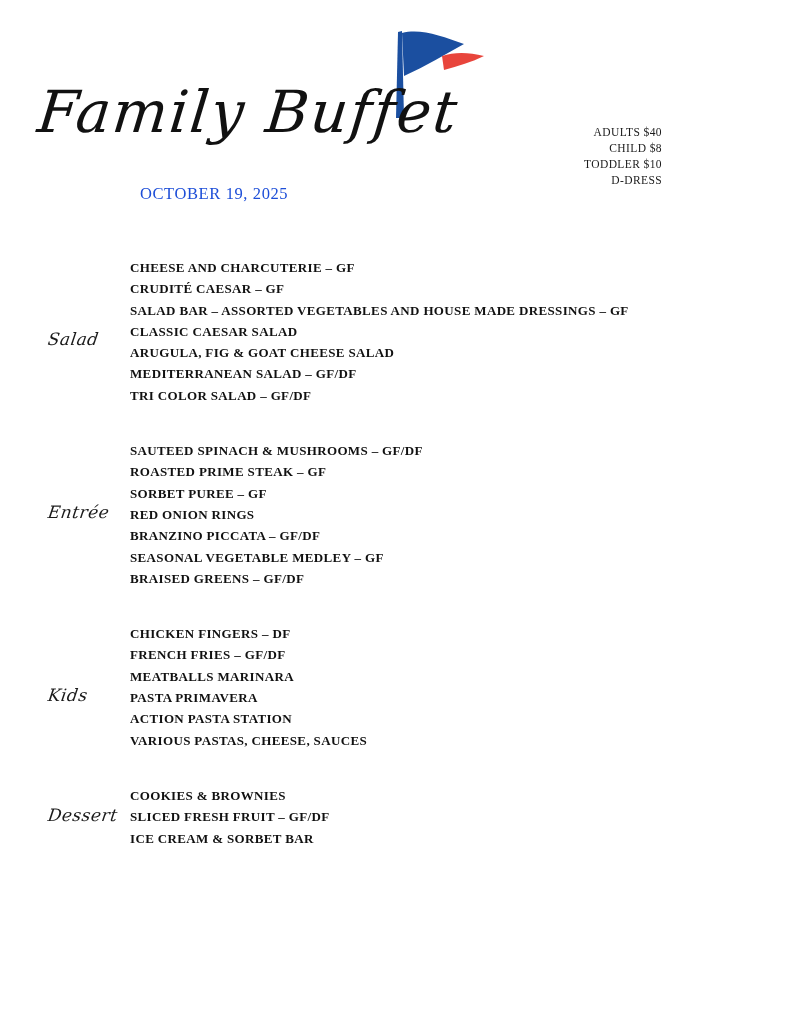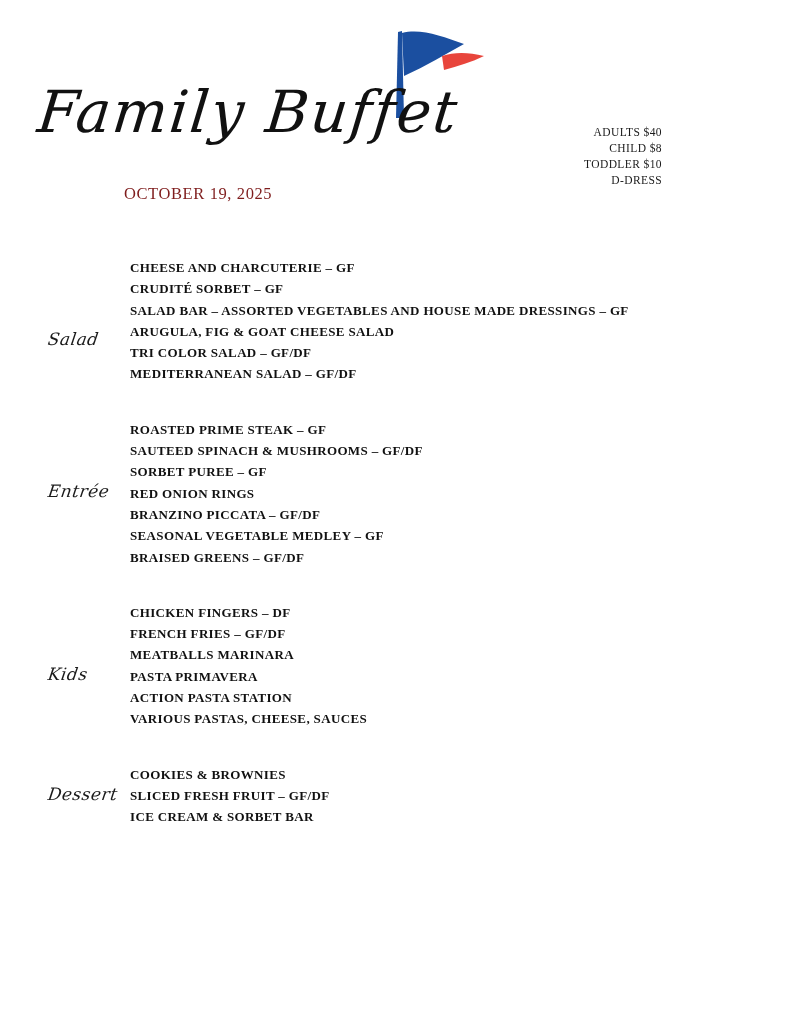--- a/index.html
+++ b/index.html
@@ -44,26 +44,26 @@
     font-style: italic;
     font-size: 58px;
     letter-spacing: 2px;
     color: #111111;
     white-space: nowrap;
     transform: skewX(-6deg);
   }
 
   .event-date {
     position: absolute;
-    left: 124px;
+    left: 140px;
     top: 184px;
     font-family: "Liberation Serif", serif;
     font-size: 16.5px;
     letter-spacing: 0.6px;
-    color: #7f1d1d;
+    color: #1d4ed8;
     text-align: center;
   }
 
   .pricing {
     position: absolute;
     right: 138px;
     top: 124px;
     text-align: right;
     font-family: "Liberation Serif", serif;
     font-size: 11.5px;
@@ -152,33 +152,34 @@
       <div>D-DRESS</div>
     </div>
   </div>
 
   <div class="menu">
 
     <div class="section sec-salad">
       <div class="section-label lbl-salad">Salad</div>
       <div class="section-items">
         <div class="item">CHEESE AND CHARCUTERIE – GF</div>
-        <div class="item">CRUDITÉ SORBET – GF</div>
+        <div class="item">CRUDITÉ CAESAR – GF</div>
         <div class="item">SALAD BAR – ASSORTED VEGETABLES AND HOUSE MADE DRESSINGS – GF</div>
+        <div class="item">CLASSIC CAESAR SALAD</div>
         <div class="item">ARUGULA, FIG &amp; GOAT CHEESE SALAD</div>
+        <div class="item">MEDITERRANEAN SALAD – GF/DF</div>
         <div class="item">TRI COLOR SALAD – GF/DF</div>
-        <div class="item">MEDITERRANEAN SALAD – GF/DF</div>
       </div>
     </div>
 
     <div class="section sec-entree">
       <div class="section-label lbl-entree">Entrée</div>
       <div class="section-items">
+        <div class="item">SAUTEED SPINACH &amp; MUSHROOMS – GF/DF</div>
         <div class="item">ROASTED PRIME STEAK – GF</div>
-        <div class="item">SAUTEED SPINACH &amp; MUSHROOMS – GF/DF</div>
         <div class="item">SORBET PUREE – GF</div>
         <div class="item">RED ONION RINGS</div>
         <div class="item">BRANZINO PICCATA – GF/DF</div>
         <div class="item">SEASONAL VEGETABLE MEDLEY – GF</div>
         <div class="item">BRAISED GREENS – GF/DF</div>
       </div>
     </div>
 
     <div class="section sec-kids">
       <div class="section-label lbl-kids">Kids</div>

